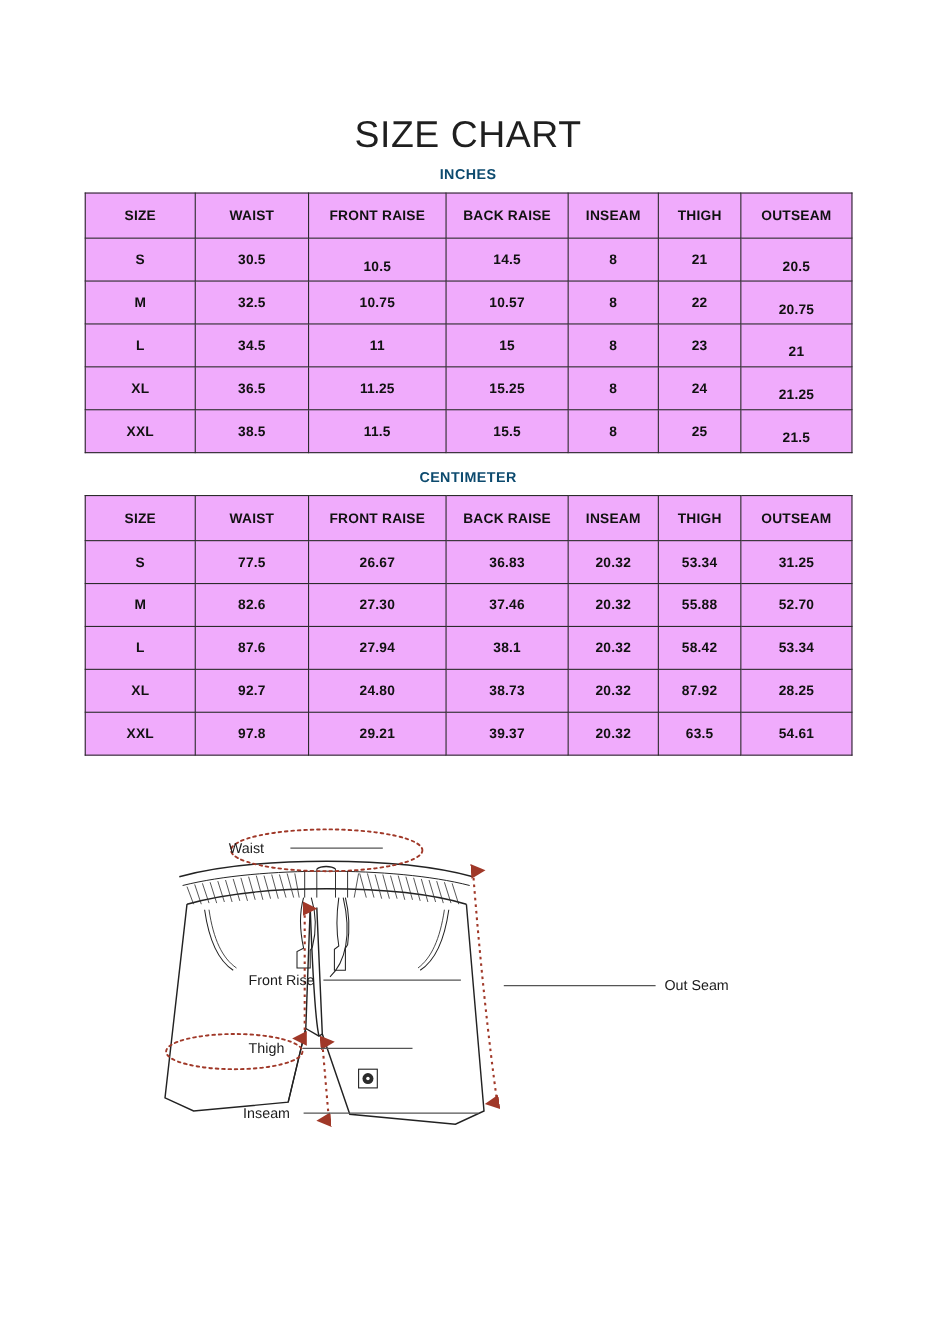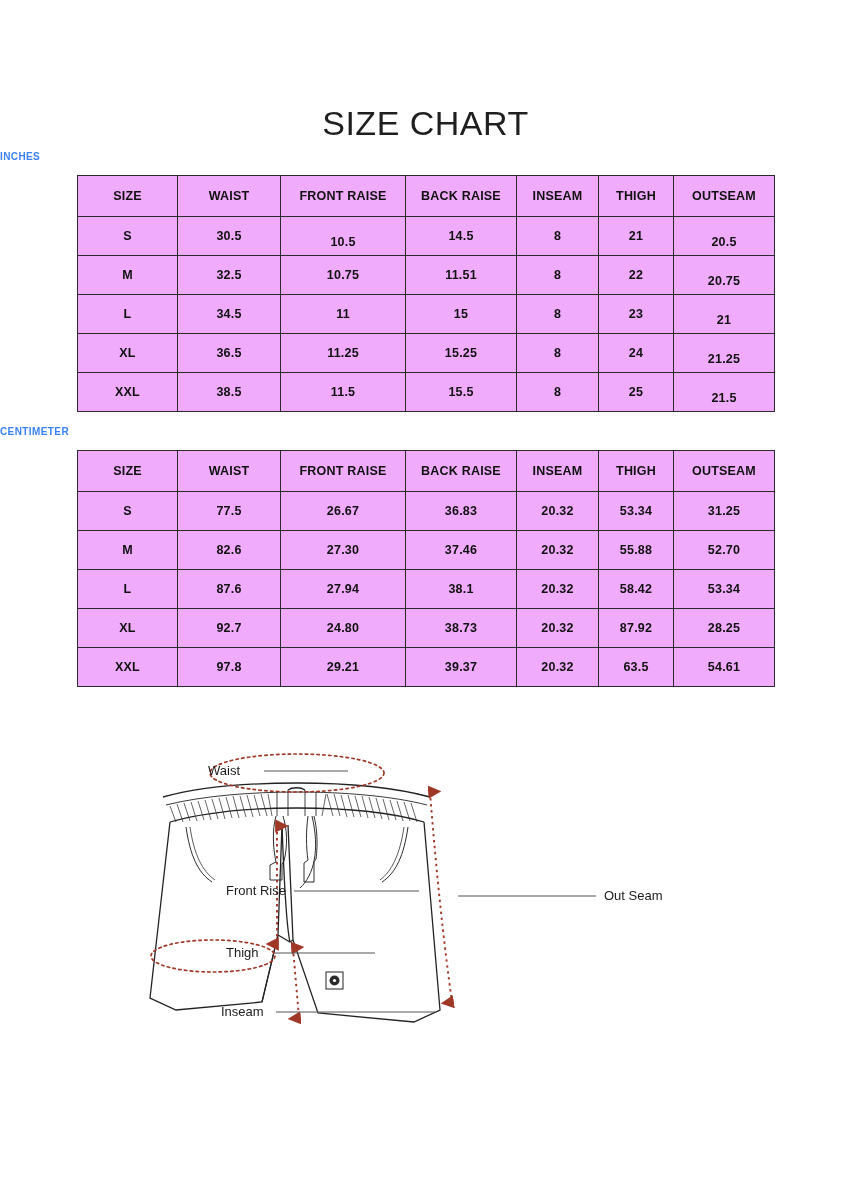--- a/index.html
+++ b/index.html
@@ -27,25 +27,25 @@
     font-weight: 400;
     letter-spacing: 0.5px;
     color: #1f1f1f;
   }
 
   
   .section-caption {
     position: absolute;
     left: 0;
     width: 851px;
-    text-align: left;
-    font-size: 10px;
+    text-align: center;
+    font-size: 13px;
     font-weight: bold;
     letter-spacing: 0.4px;
-    color: #3b82f6;
+    color: #0c4a6e;
   }
   .caption-inches { top: 151px; }
   .caption-cm     { top: 426px; }
 
   
   .size-table {
     position: absolute;
     left: 77px;
     width: 697px;
     border-collapse: collapse;
@@ -135,21 +135,21 @@
       <td><span class="nudge">10.5</span></td>
       <td>14.5</td>
       <td>8</td>
       <td>21</td>
       <td><span class="nudge">20.5</span></td>
     </tr>
     <tr>
       <td>M</td>
       <td>32.5</td>
       <td>10.75</td>
-      <td>11.51</td>
+      <td>10.57</td>
       <td>8</td>
       <td>22</td>
       <td><span class="nudge">20.75</span></td>
     </tr>
     <tr>
       <td>L</td>
       <td>34.5</td>
       <td>11</td>
       <td>15</td>
       <td>8</td>

